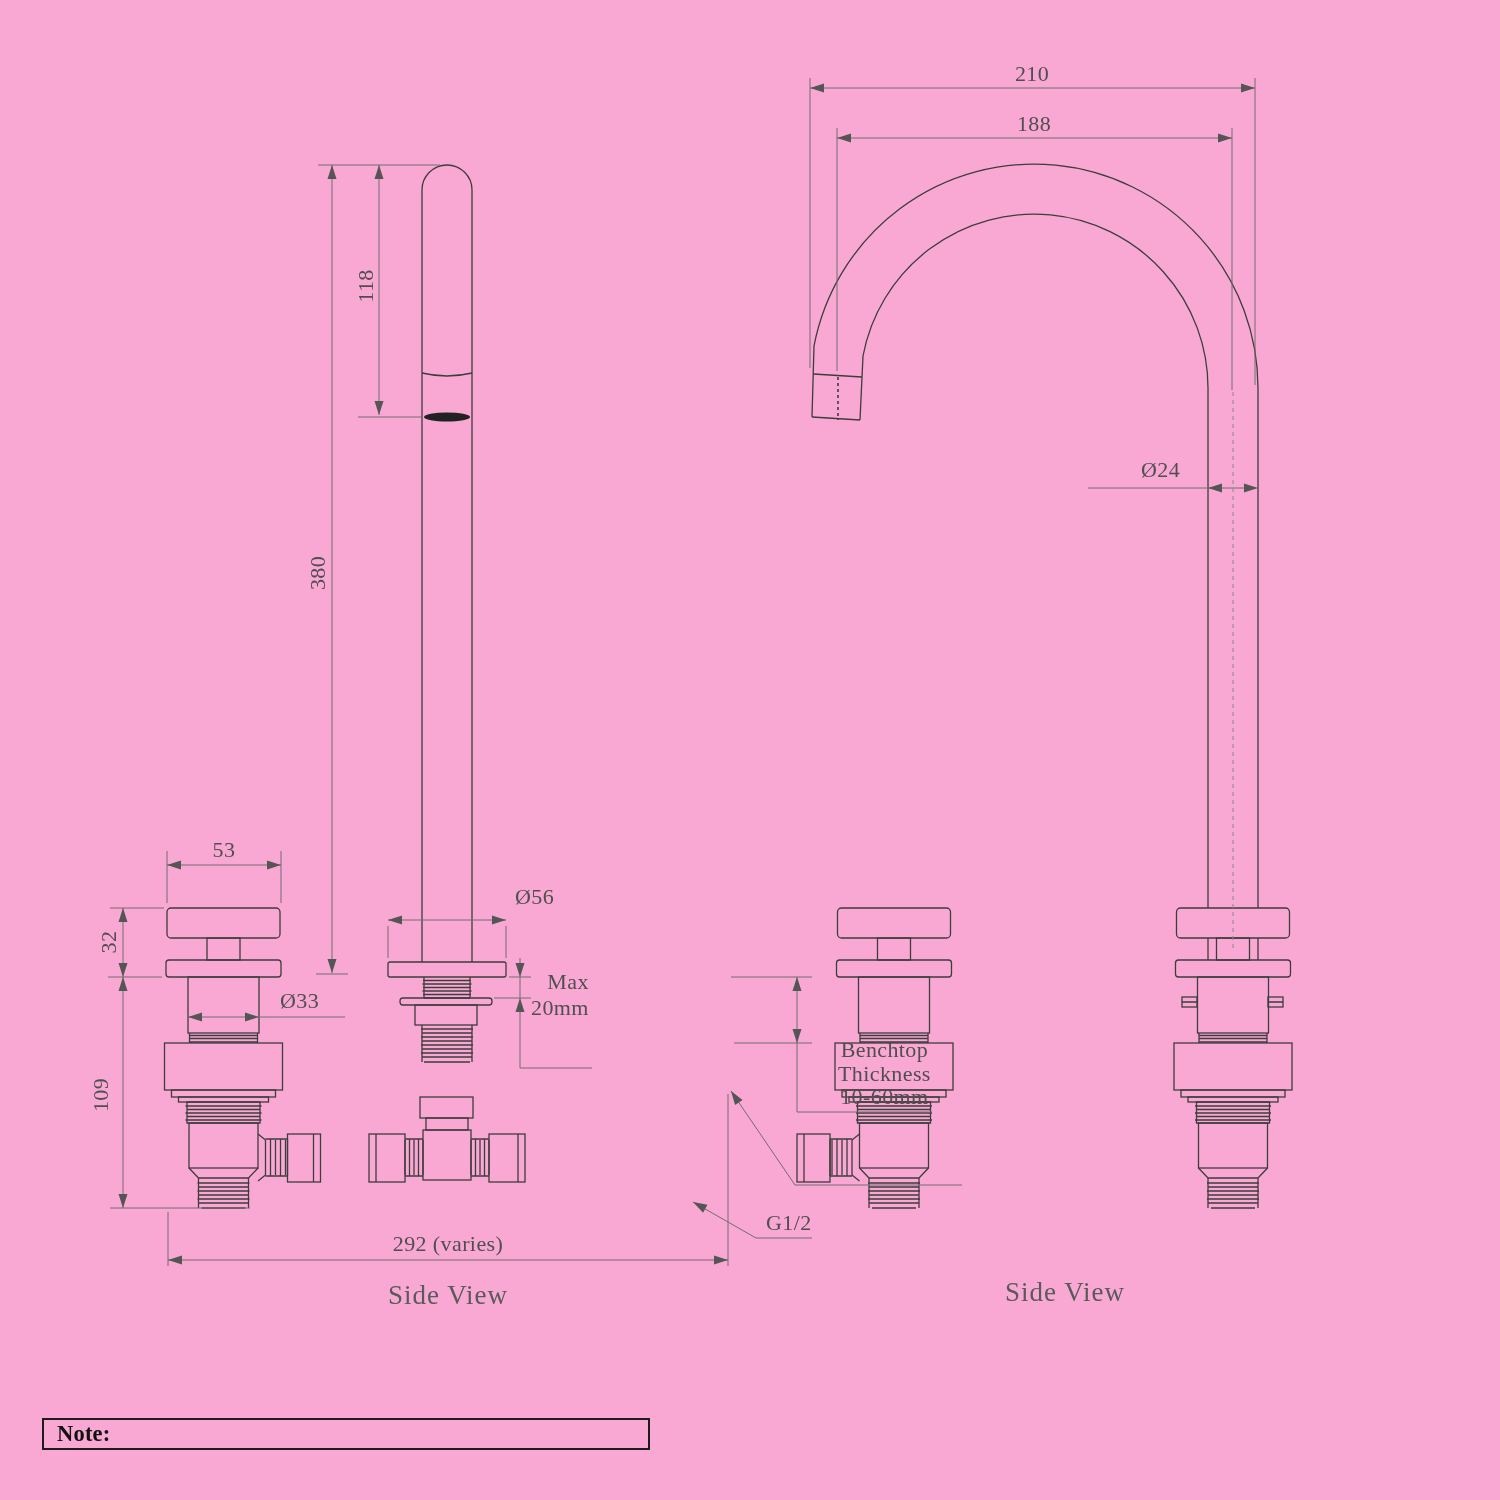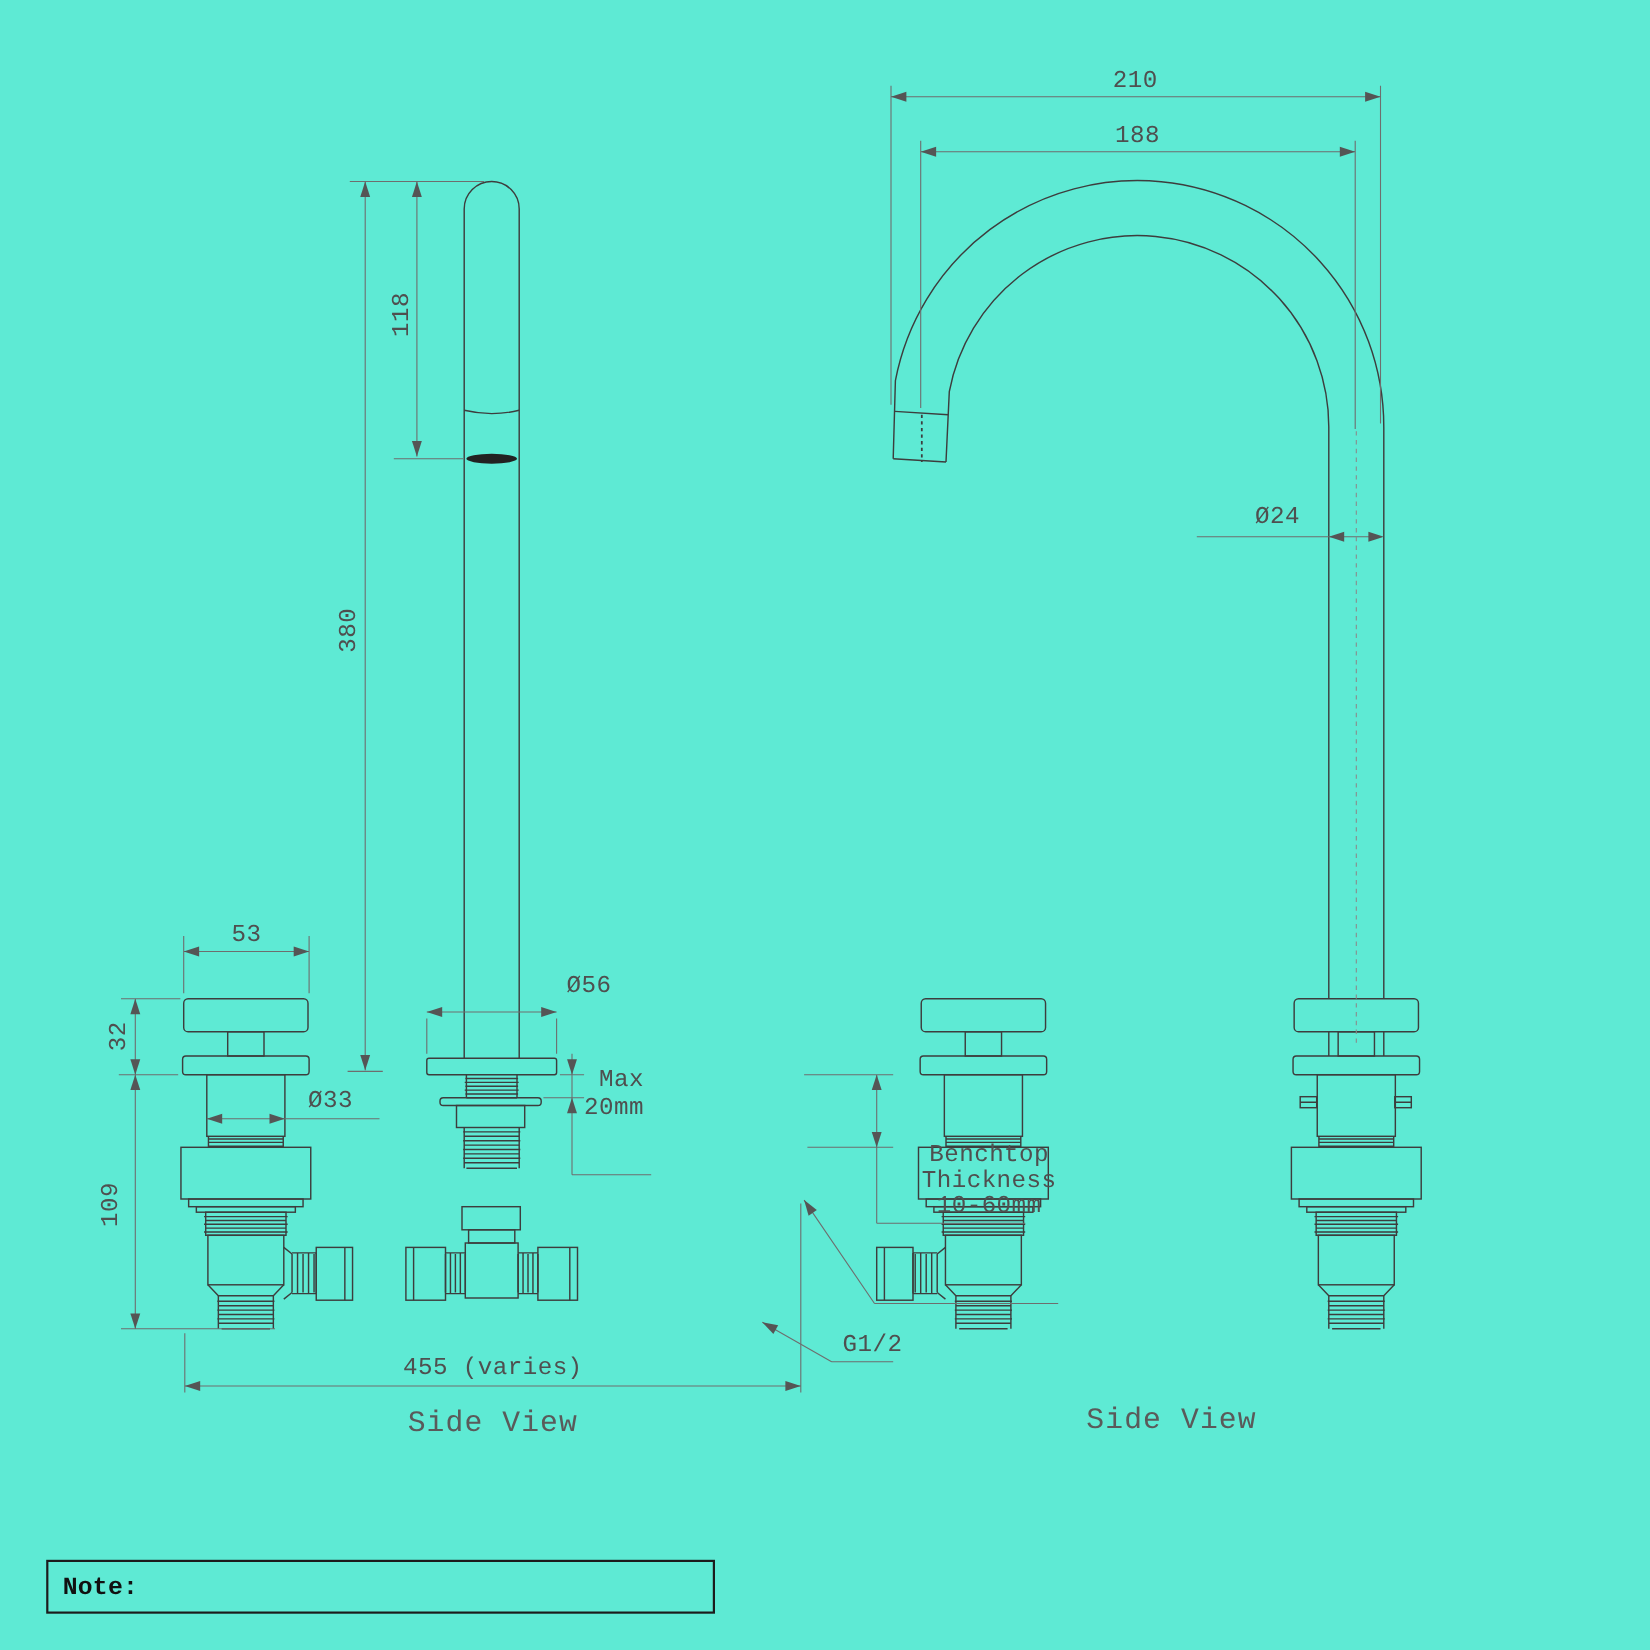--- a/index.html
+++ b/index.html
@@ -1,33 +1,33 @@
 <!DOCTYPE html>
 <html><head>
 <meta charset="utf-8">
 <style>
   html,body{margin:0;padding:0;background:#ffffff;}
   .canvas{
-    position:relative;width:1500px;height:1500px;background:#5eead4;overflow:hidden;
-    font-family:Liberation Mono, monospace;
+    position:relative;width:1500px;height:1500px;background:#f9a8d4;overflow:hidden;
+    font-family:Liberation Serif, serif;
   }
   svg.drawing{position:absolute;left:0;top:0;}
   .lbl{
     position:absolute;color:#4f4f4f;font-size:22px;letter-spacing:.4px;
     white-space:nowrap;line-height:24px;
   }
   .lbl.center{transform:translateX(-50%);}
   .lbl.rot{transform:translate(-50%,-50%) rotate(-90deg);}
   .lbl.multi span{display:block;}
   .view-label{
     position:absolute;color:#5a5a5a;font-size:27px;letter-spacing:1px;
     transform:translateX(-50%);white-space:nowrap;
   }
   .note-box{
-    position:absolute;left:42px;top:1418px;width:608px;height:49px;
+    position:absolute;left:42px;top:1418px;width:608px;height:32px;
     border:2px solid #1c1c1c;display:flex;align-items:center;
     font-size:22.5px;color:#111;white-space:nowrap;padding-left:13px;box-sizing:border-box;gap:44px;
   }
   .note-box b{font-weight:bold;margin-right:8px;letter-spacing:.2px;}
 </style>
 </head>
 <body>
 
 <div class="canvas">
 
@@ -184,21 +184,21 @@
   </div>
 
   <div class="lbl multi" style="left:838px;top:1038px;line-height:23.5px;text-align:center;">
     <span>Benchtop</span>
     <span>Thickness</span>
     <span>10-60mm</span>
   </div>
 
 
   <div class="lbl" style="left:766px;top:1211px;">G1/2</div>
-  <div class="lbl center" style="left:448px;top:1232px;">455 (varies)</div>
+  <div class="lbl center" style="left:448px;top:1232px;">292 (varies)</div>
 
   <div class="view-label" style="left:448px;top:1280px;">Side View</div>
   <div class="view-label" style="left:1053px;top:1277px;margin-left:12px;">Side View</div>
 
   <div class="note-box">
     <b>Note:</b>
   </div>
 
 </div>
 

